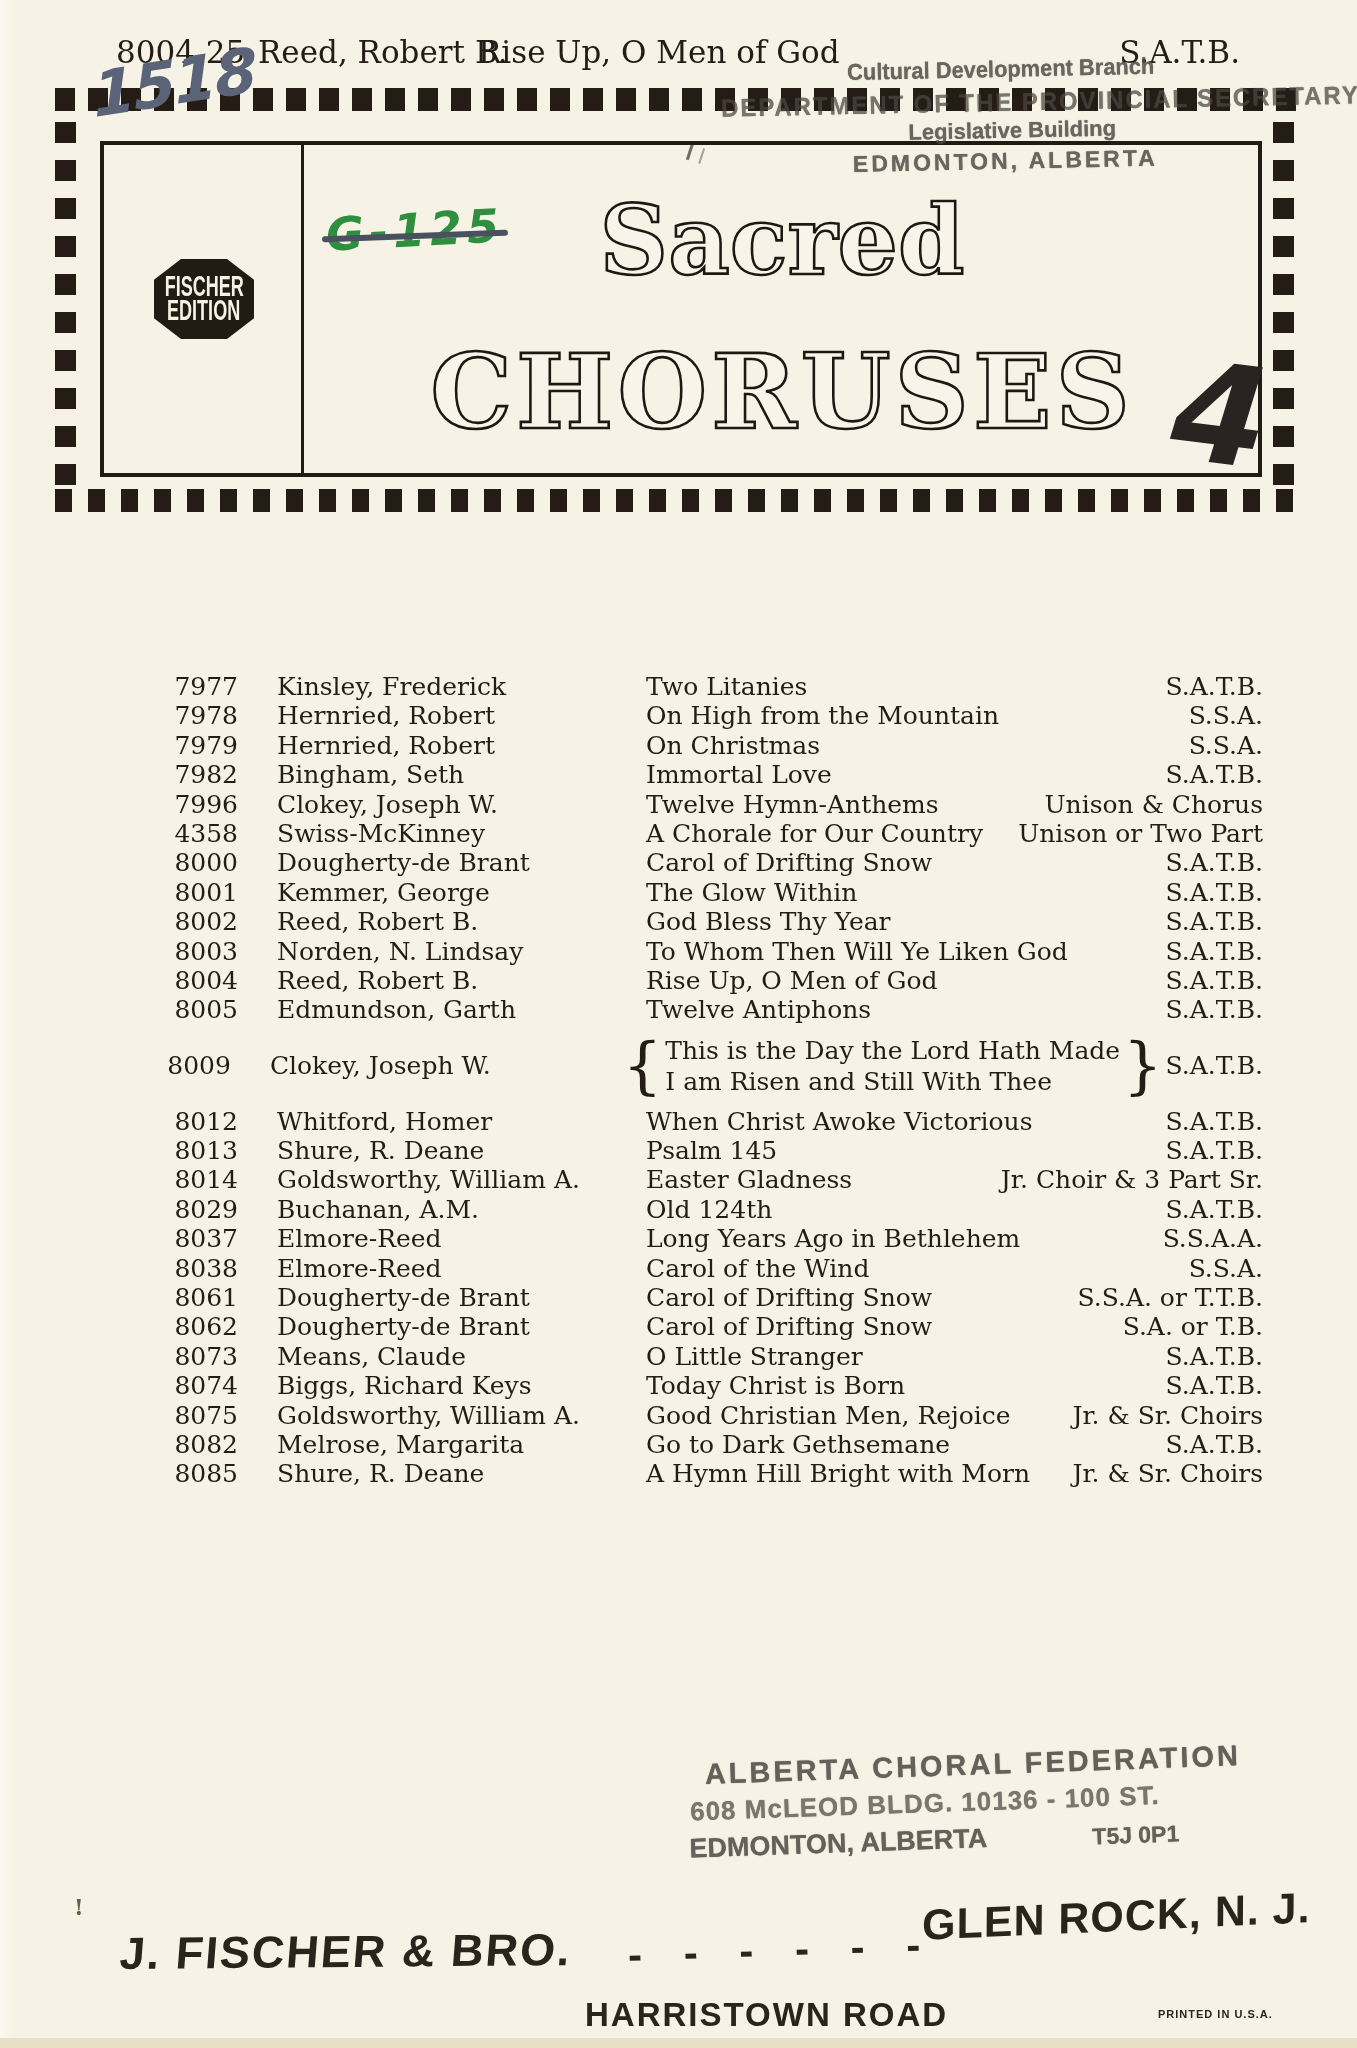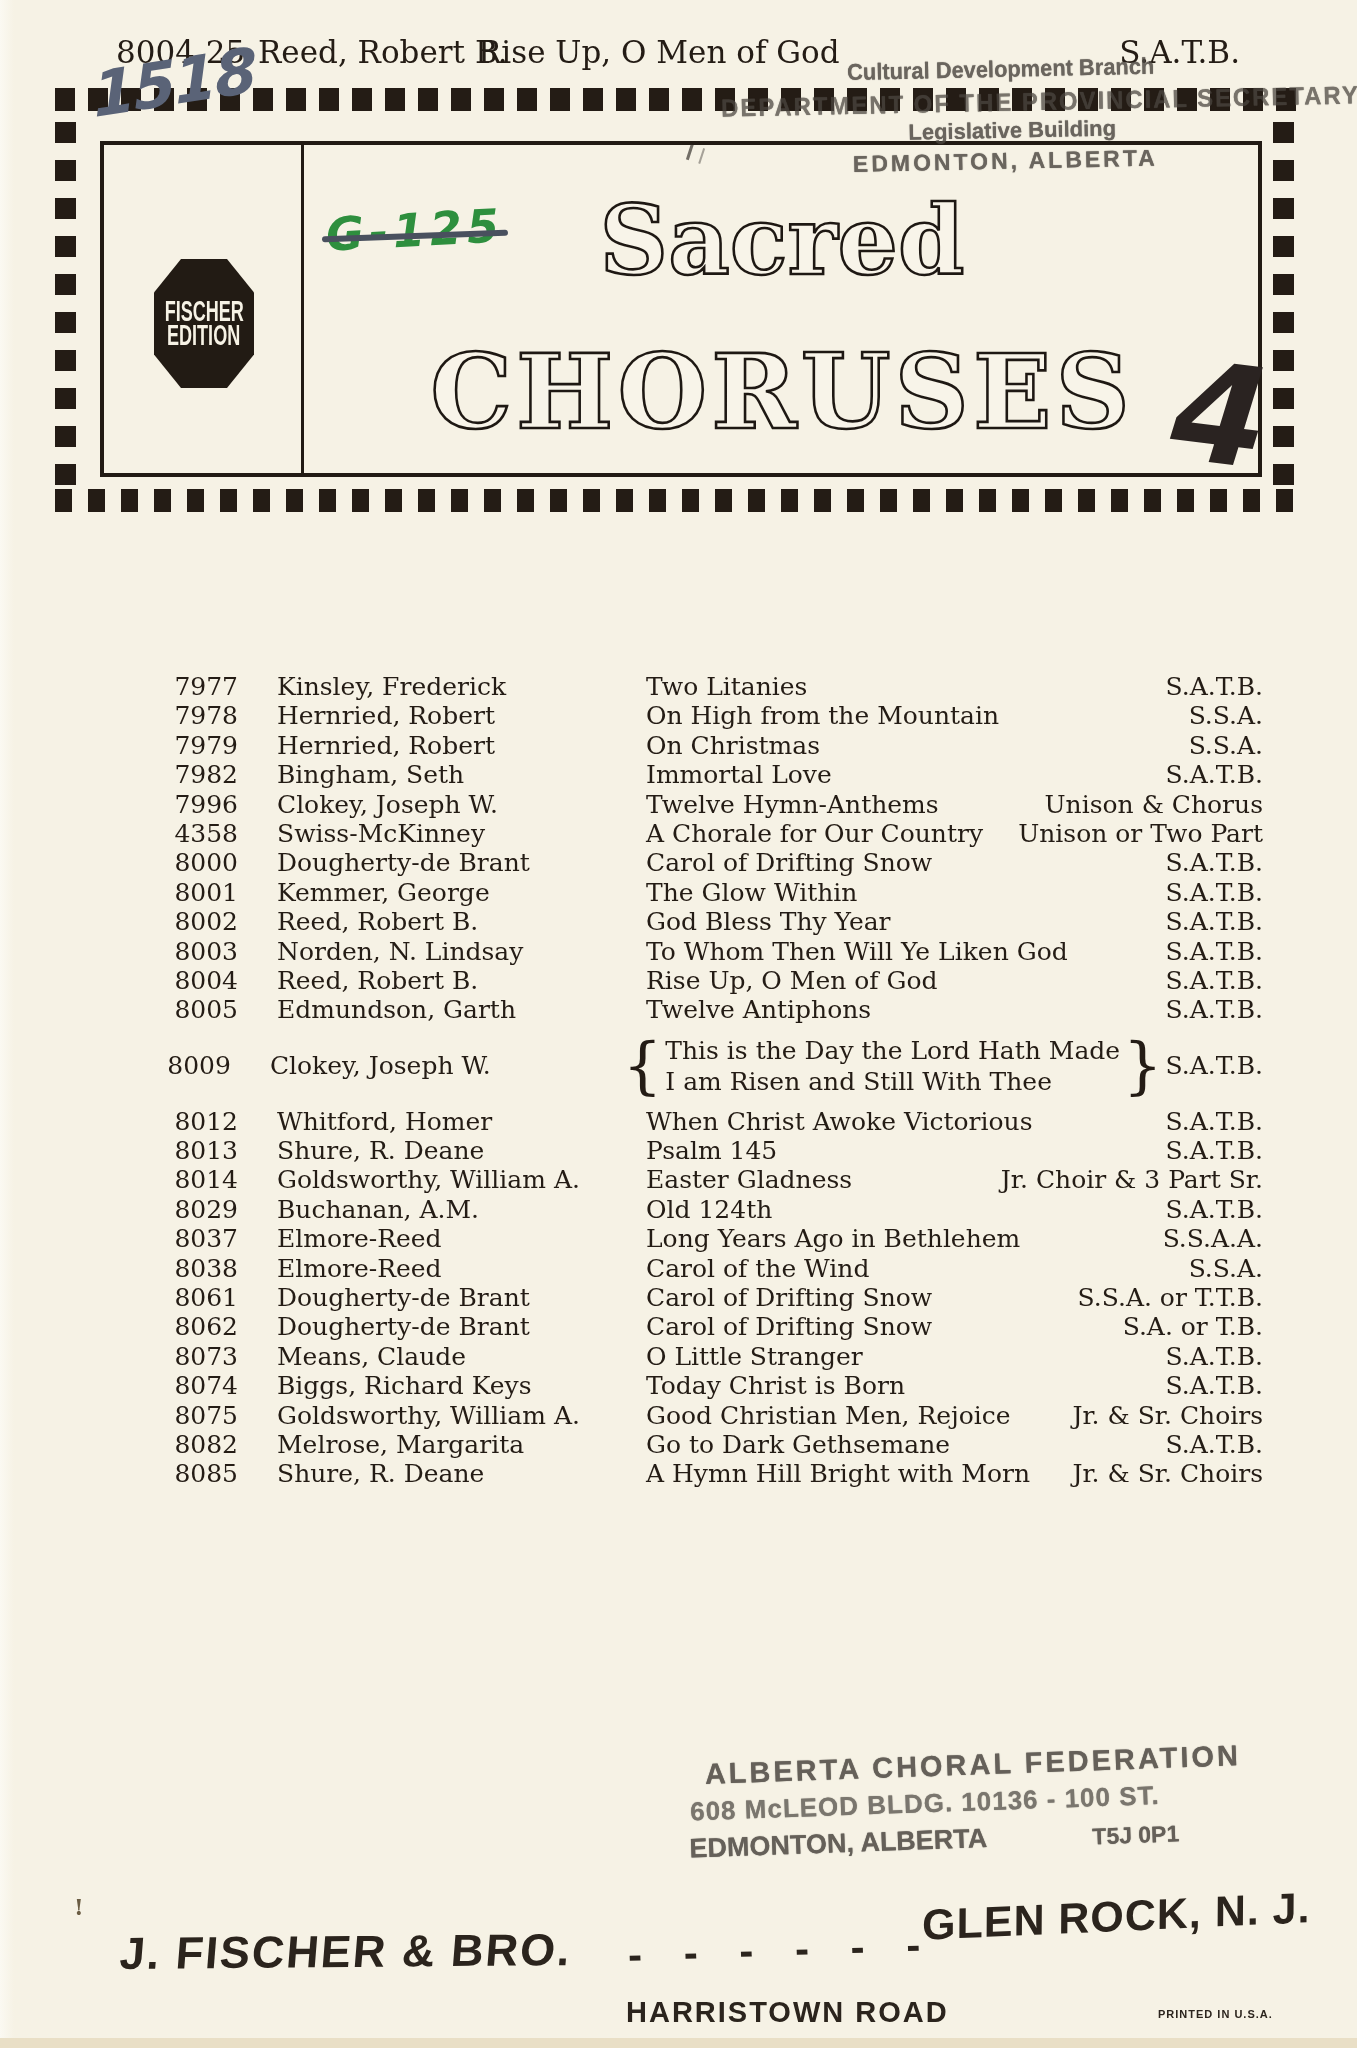--- a/index.html
+++ b/index.html
@@ -29,21 +29,21 @@
   .strip-bottom{left:55px;top:489px;width:1245px;height:23px;
     background-image:repeating-linear-gradient(90deg,#241c15 0 17px,rgba(0,0,0,0) 17px 33px);}
   .strip-left{left:55px;top:122px;width:21px;height:365px;
     background-image:repeating-linear-gradient(180deg,#241c15 0 21px,rgba(0,0,0,0) 21px 38px);}
   .strip-right{left:1273px;top:122px;width:21px;height:365px;
     background-image:repeating-linear-gradient(180deg,#241c15 0 21px,rgba(0,0,0,0) 21px 38px);}
   .inner-box{left:100px;top:141px;width:1154px;height:328px;border:4px solid #221b14;z-index:2;}
   .panel-divider{left:197px;top:0;width:3px;height:100%;background:#221b14;}
 
   
-  .logo{left:50px;top:114px;width:100px;height:129px;background:#221b14;
+  .logo{left:50px;top:114px;width:100px;height:80px;background:#221b14;
     clip-path:polygon(27% 0,73% 0,100% 26%,100% 74%,73% 100%,27% 100%,0 74%,0 26%);
     display:flex;flex-direction:column;align-items:center;justify-content:center;z-index:3;}
   .logo span{font-family:"Liberation Sans",sans-serif;font-weight:bold;font-size:22px;
     color:#f6f2e5;line-height:24px;transform:scale(0.82,1.3);letter-spacing:0;}
 
   
   .g125{left:222px;top:58px;font-family:"DejaVu Sans",sans-serif;font-weight:bold;
     font-style:italic;font-size:46px;color:#2e8f3e;letter-spacing:5px;
     transform:rotate(-3deg);z-index:4;}
   .g125-strike{left:218px;top:88px;width:186px;height:6px;background:#49505e;
@@ -92,21 +92,21 @@
   .sf1{font-size:29px;letter-spacing:3px;margin-left:18px;}
   .sf2{font-size:26px;letter-spacing:1px;margin-top:5px;margin-left:2px;opacity:.85;}
   .sf3{display:flex;justify-content:space-between;margin-top:6px;font-size:27px;}
   .sf3 .postal{font-size:23px;margin-top:4px;}
 
   
   .foot{font-family:"Liberation Sans",sans-serif;font-weight:bold;color:#2b241d;z-index:2;}
   .f-pub{left:120px;top:1926px;font-size:45px;letter-spacing:2px;transform:skewX(-5deg) rotate(-.5deg);}
   .f-dash{left:628px;top:1926px;font-size:42px;word-spacing:22px;letter-spacing:4px;transform:rotate(-2deg);}
   .f-city{left:922px;top:1892px;font-size:43px;letter-spacing:1px;transform:rotate(-2.6deg) skewX(-3deg);}
-  .f-street{left:585px;top:1996px;font-size:29px;letter-spacing:2px;margin-left:41px;}
+  .f-street{left:585px;top:1996px;font-size:33px;letter-spacing:2px;}
   .f-printed{left:1158px;top:2008px;font-size:11px;letter-spacing:1px;}
   .f-mark{left:74px;top:1894px;font-size:22px;color:#6b5d44;font-family:"DejaVu Serif",serif;}
 
   .scan-edge-bottom{left:0;top:2038px;width:1357px;height:10px;background:#e9dfc6;}
 </style>
 </head>
 <body>
 
 <div id="page">
 

